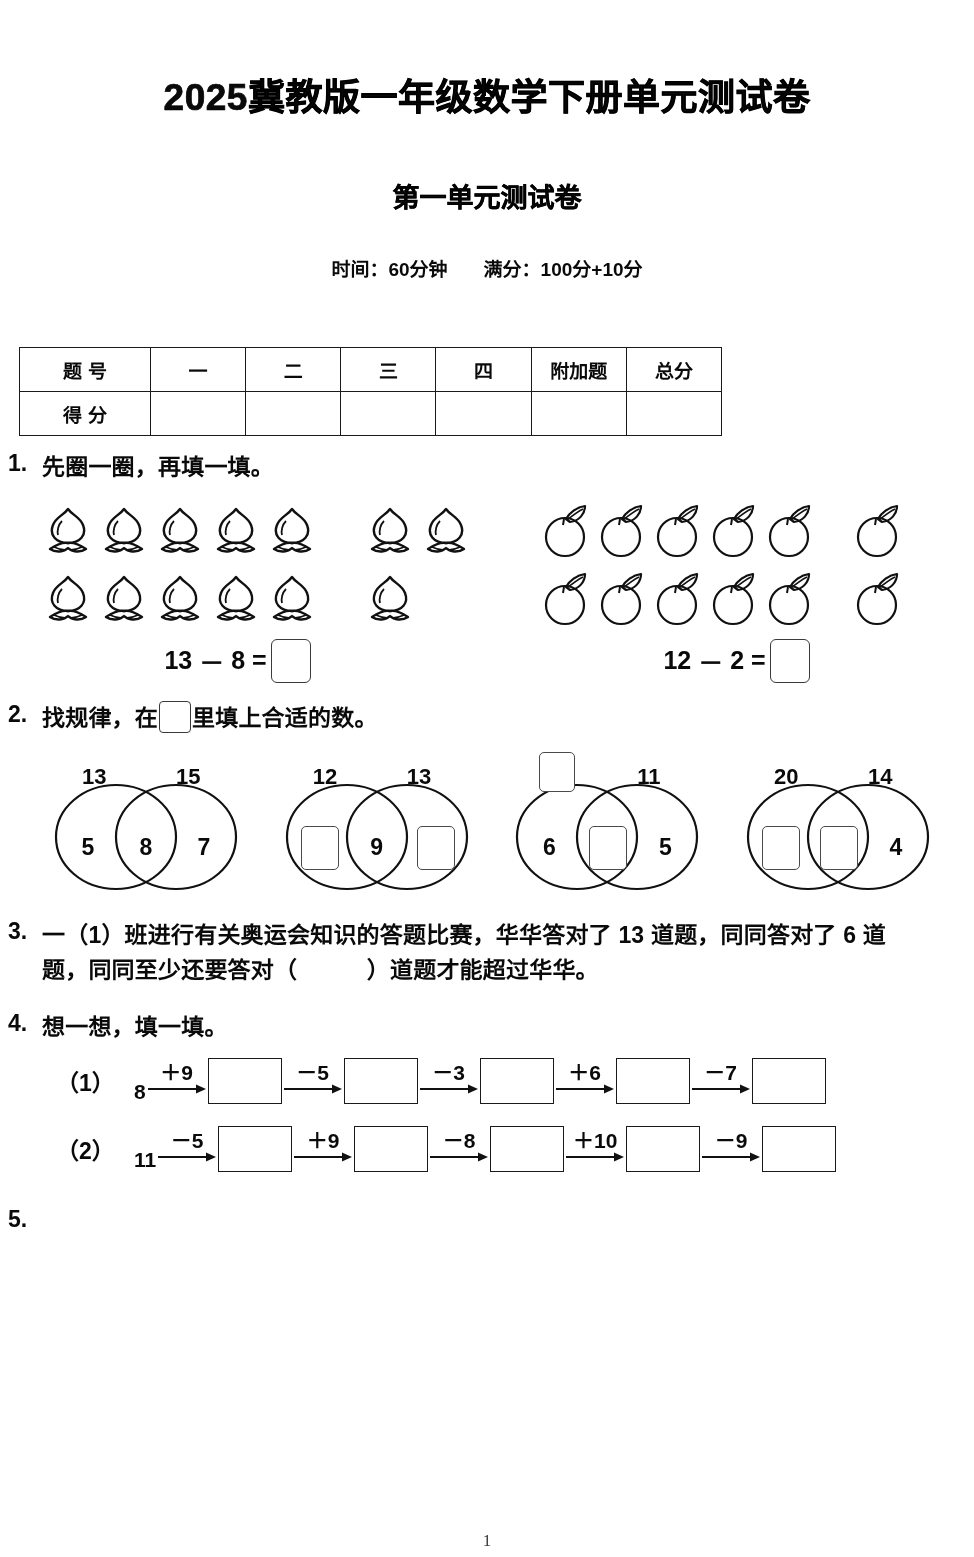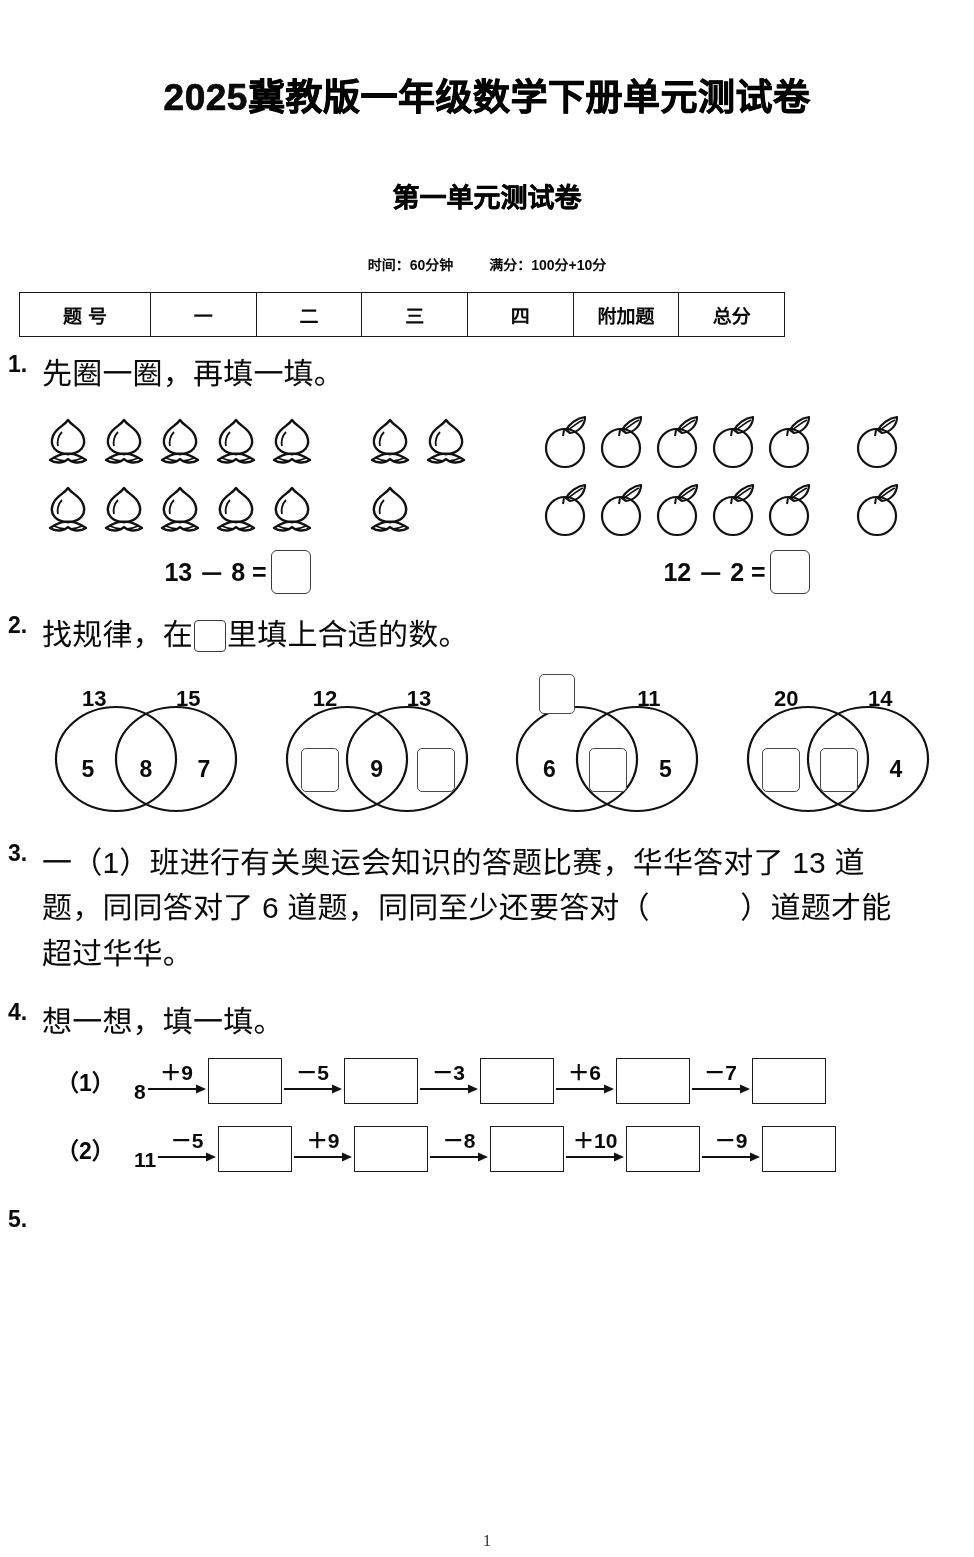--- a/index.html
+++ b/index.html
@@ -40,39 +40,40 @@
     text-align: center;
     font-size: 27px;
     font-weight: bold;
     margin: 0;
     padding-top: 41px;
     font-family: Liberation Sans, sans-serif;
     -webkit-text-stroke: 0.4px #000;
   }
   .meta-line {
     text-align: center;
-    font-size: 14px;
+    font-size: 19px;
     font-weight: bold;
     margin: 0;
     padding-top: 39px;
     font-family: "Liberation Sans", "DejaVu Sans", sans-serif;
   }
   .meta-line .gap {
     display: inline-block;
     width: 36px;
   }
 
   
   .score-table-wrap {
     padding: 18px 19px 0 19px;
   }
   table.score-table {
     border-collapse: collapse;
-    width: 766px;
+    width: 703px;
     table-layout: fixed;
+    margin-top: 48px;
   }
   table.score-table td {
     border: 1.6px solid #1a1a1a;
     height: 41px;
     text-align: center;
     vertical-align: middle;
     font-size: 19px;
     font-weight: bold;
     font-family: "Liberation Sans", "DejaVu Sans", sans-serif;
   }
@@ -103,22 +104,22 @@
   }
   .q-num {
     position: absolute;
     left: 8px;
     top: 0;
     font-size: 23px;
     font-weight: bold;
     font-family: "Liberation Sans", "DejaVu Sans", sans-serif;
   }
   .q-text {
-    font-size: 30px;
-    font-weight: normal;
+    font-size: 23px;
+    font-weight: bold;
     line-height: 1.52;
     font-family: "Liberation Sans", "DejaVu Sans", sans-serif;
     letter-spacing: 0.2px;
   }
   .q-text.wide {
     width: 862px;
   }
 
   
   .ibox {
@@ -321,20 +322,29 @@
       <tbody>
           <tr>
         <td class="label-cell">题号</td>
         <td>一</td>
         <td>二</td>
         <td>三</td>
         <td>四</td>
         <td>附加题</td>
         <td>总分</td>
       </tr>
+      <tr>
+        <td class="label-cell">得分</td>
+        <td></td>
+        <td></td>
+        <td></td>
+        <td></td>
+        <td></td>
+        <td></td>
+      </tr>
     </tbody>
       </table>
   </div>
 
 
   <div class="q">
     <span class="q-num">1.</span>
     <div class="q-text">先圈一圈，再填一填。</div>
   </div>
 

